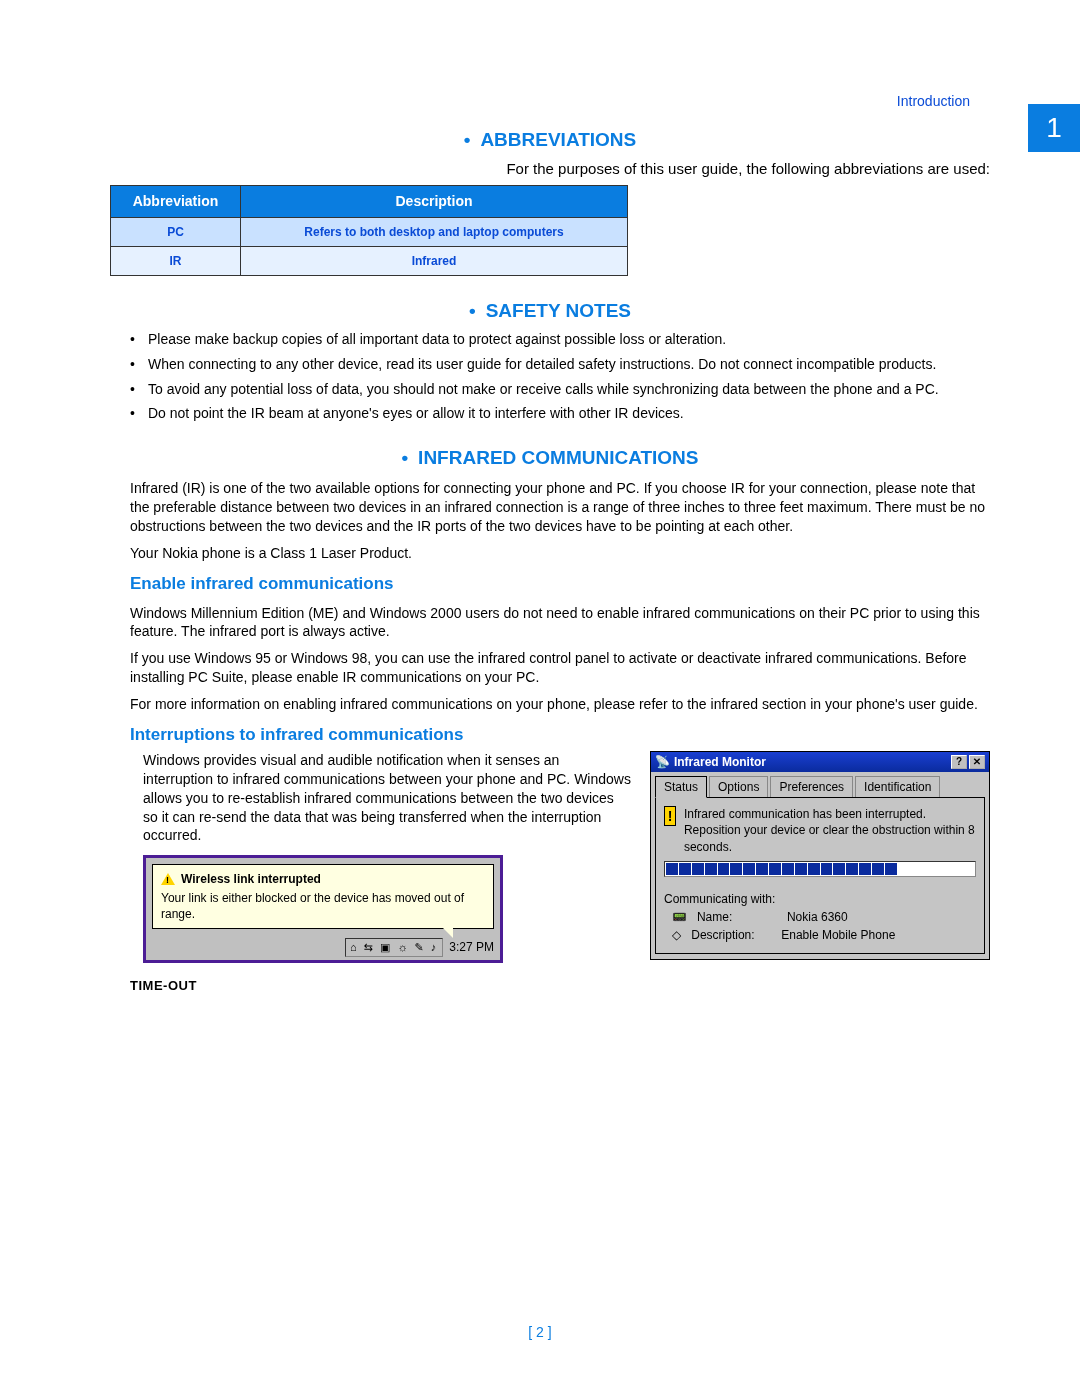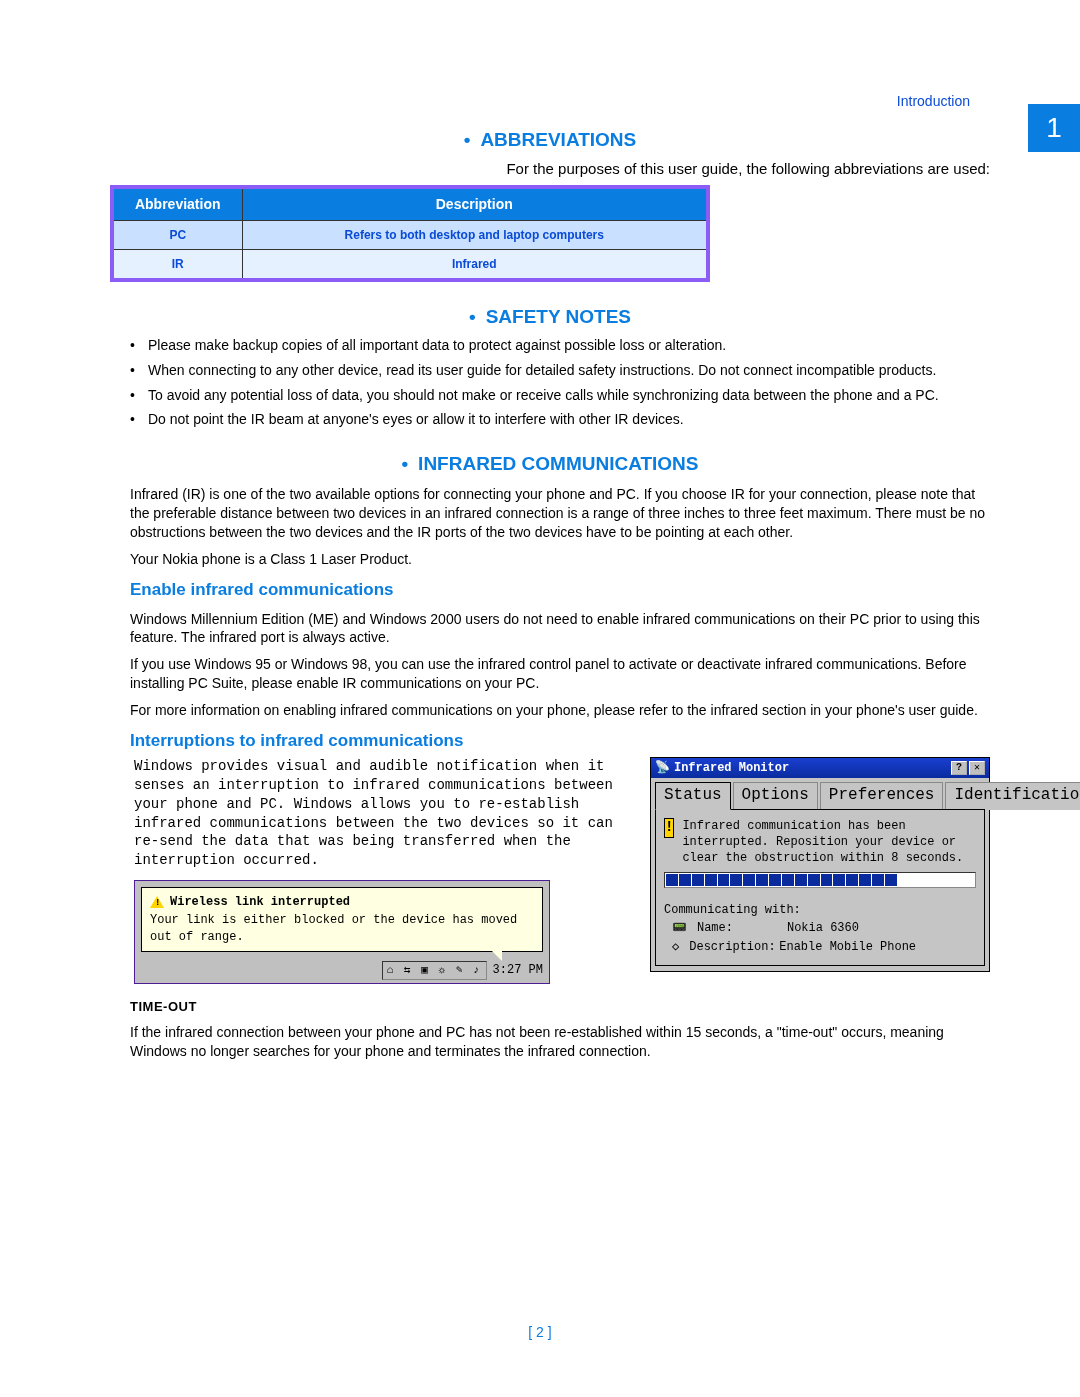--- a/index.html
+++ b/index.html
@@ -47,23 +47,23 @@
     text-align: center;
   }
   .dotbullet::before {
     content: "•";
     color: #0a7de0;
     margin-right: 10px;
   }
   .intro-text { font-size: 15px; margin-bottom: 3px; text-align: right; }
   .abbr-table {
     border-collapse: collapse;
-    width: 600px;
+    width: 518px;
     margin: 6px 0 10px 0;
-    border: 4px solid #8b5cf6;
+    border: 1px solid #8b5cf6;
   }
   .abbr-table th {
     background: #0a7de0;
     color: #fff;
     font-weight: 700;
     font-size: 14px;
     padding: 6px 10px;
     border: 1px solid #333;
     text-align: center;
   }
@@ -101,32 +101,31 @@
   .sub-heading {
     color: #0a7de0;
     font-size: 17px;
     font-weight: 700;
     margin: 10px 0 4px 20px;
   }
   .two-col-wrap {
     display: flex;
     align-items: flex-start;
     gap: 18px;
-    margin-left: 24px;
+    margin-left: 33px;
     margin-top: 4px;
-    font-family: Liberation Mono, monospace;
   }
   .two-col-left { flex: 1; }
   .two-col-left .left-text {
     font-size: 14px;
     margin-bottom: 10px;
   }
   .win-tooltip-box {
-    border: 1px solid #4c1d95;
-    width: 416px;
+    border: 3px solid #4c1d95;
+    width: 360px;
     font-size: 12px;
     background: #c0c0c0;
   }
   .tooltip-balloon {
     background: #ffffe1;
     border: 1px solid #000;
     margin: 6px;
     padding: 6px 8px;
     position: relative;
   }
@@ -207,21 +206,21 @@
   .ir-tabs {
     display:flex;
     gap:0;
     padding: 4px 4px 0 4px;
   }
   .ir-tab {
     border:1px solid #888;
     border-bottom:none;
     background:#c5c5c5;
     padding: 2px 8px;
-    font-size: 16px;
+    font-size: 12px;
     margin-right: 2px;
   }
   .ir-tab.active {
     background:#c5c5c5;
     border:1px solid #000;
     border-bottom: 1px solid #c5c5c5;
     position: relative;
     z-index: 2;
   }
   .ir-panel {
@@ -415,18 +414,17 @@
               <span>◇</span>
               <span class="k">Description:</span>
               <span>Enable Mobile Phone</span>
             </div>
           </div>
         </div>
       </div>
     </div>
 
     <div class="small-caps-heading">TIME-OUT</div>
-    <p class="body-p">If the infrared connection between your phone and PC has not been re-established within 15 seconds, a "time-out" occurs, meaning Windows no longer searches for your phone and terminates the infrared connection.</p>
 
   </div>
 
   <div class="footer-pagenum">[ 2 ]</div>
 </div>
 
 </body></html>

